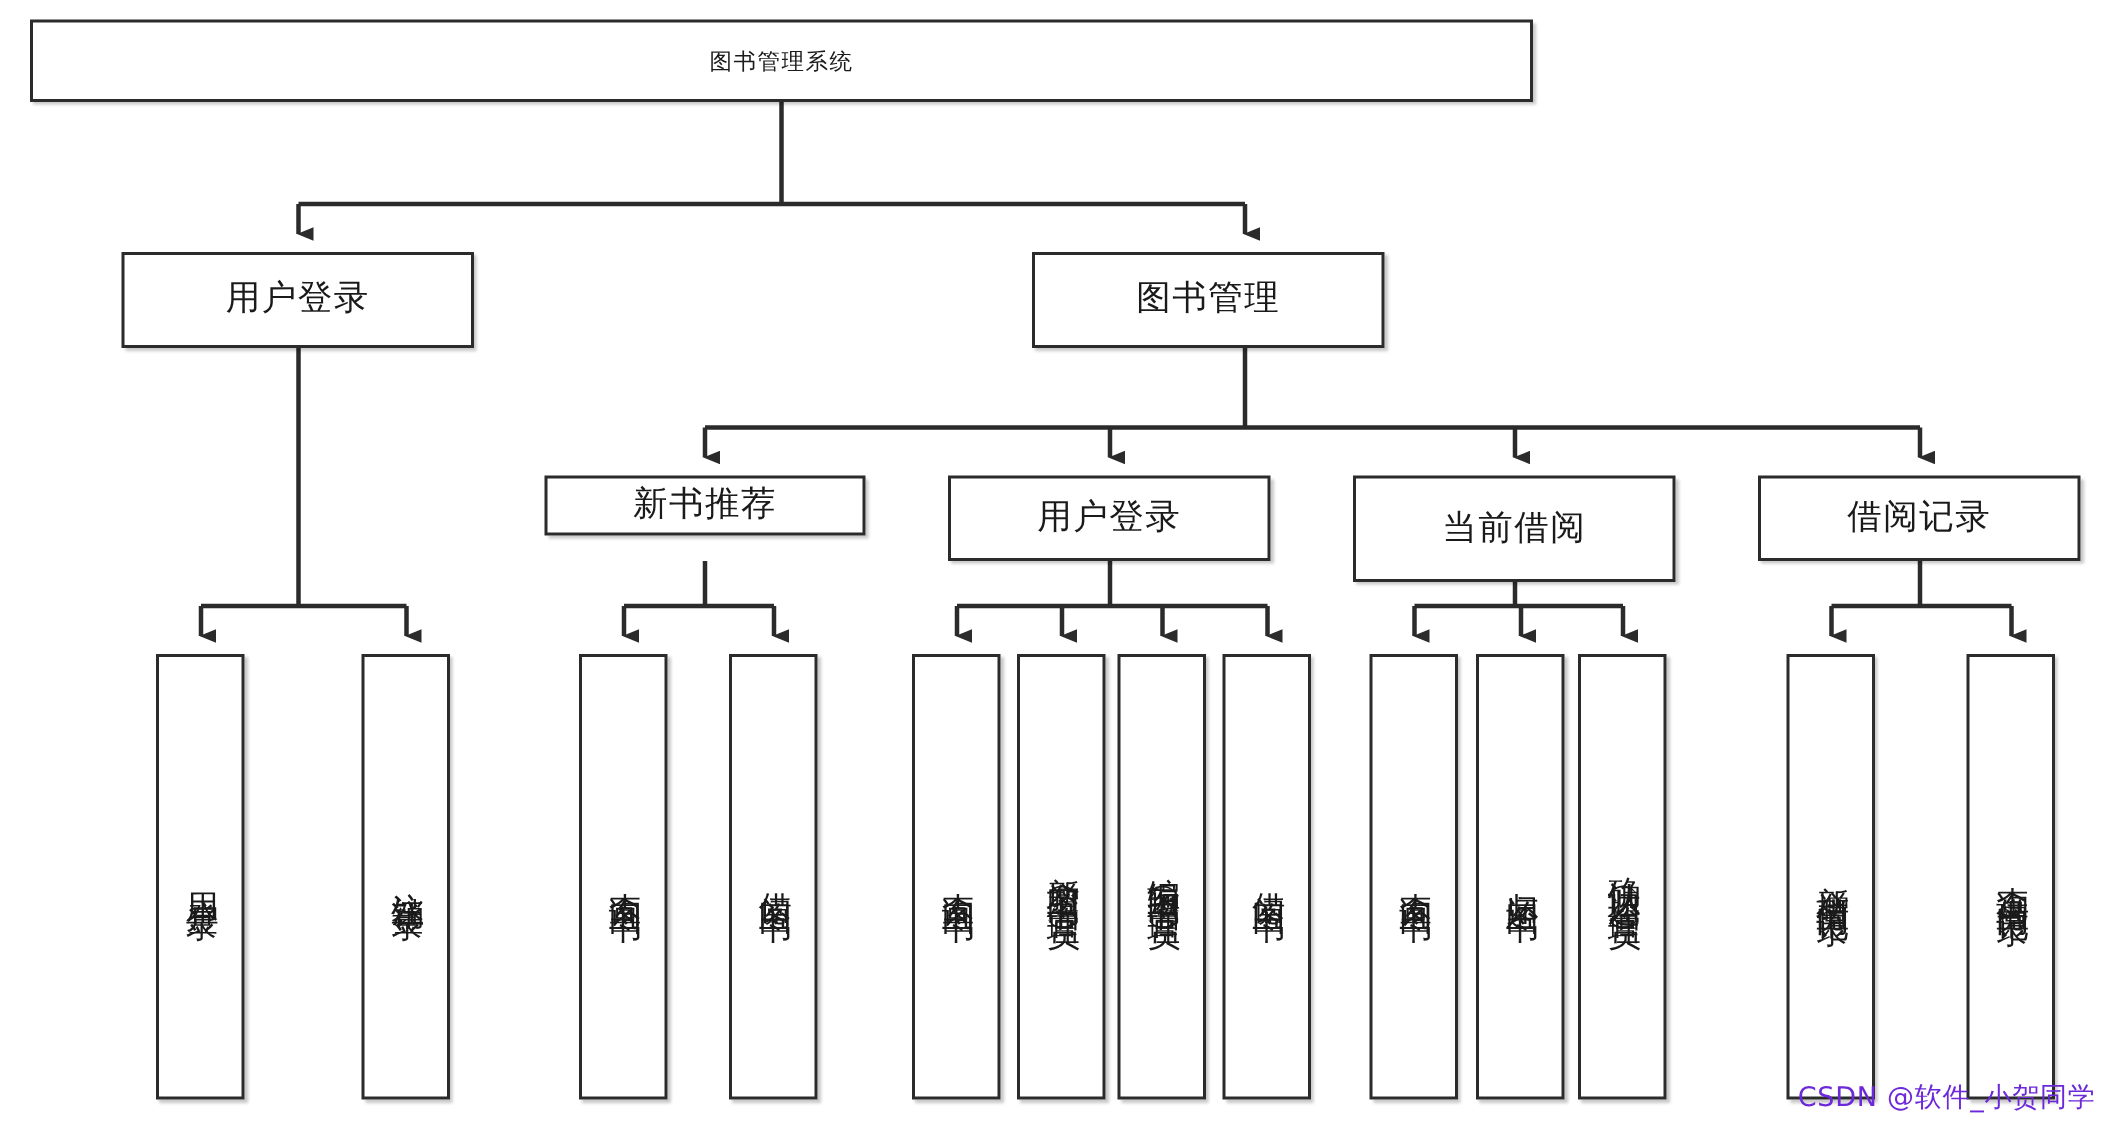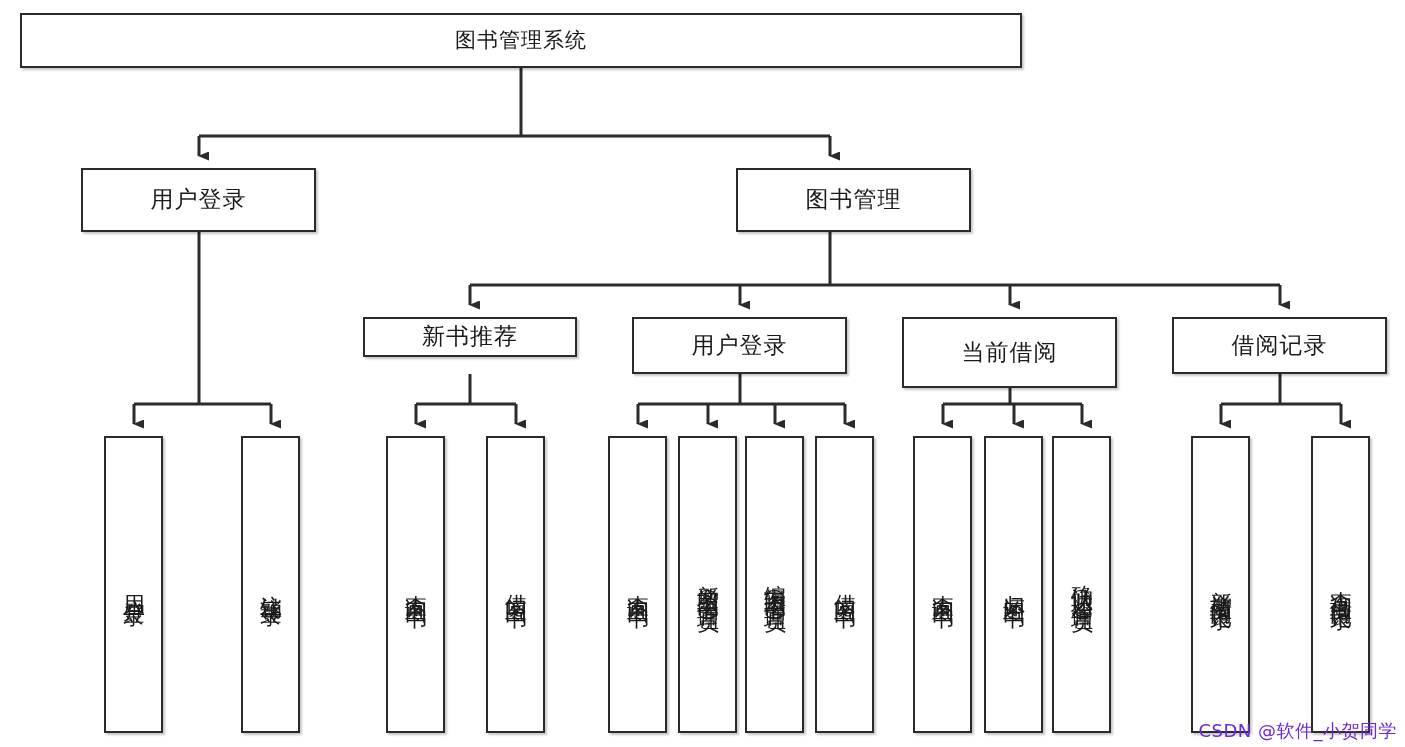--- a/index.html
+++ b/index.html
@@ -42,21 +42,21 @@
     display: block;
     text-align: center;
     letter-spacing: 1px;
     white-space: pre-line;
   }
   .node.horiz .node-label {
     font-size: 23px;
     line-height: 1.2;
   }
   .node.root .node-label {
-    font-size: 21px;
+    font-size: 15px;
   }
   
   .node.vert {
     align-items: center;
     justify-content: center;
   }
   .node.vert .node-label {
     writing-mode: vertical-rl;
     text-orientation: upright;
     font-size: 22px;
@@ -124,21 +124,21 @@
       </g>
   </svg>
 
   <div id="nodes-layer">
       <div class="node horiz root" style="left: 20px; top: 13px; width: 1002px; height: 55px;">
         <span class="node-label">图书管理系统</span>
       </div>
       <div class="node horiz" style="left: 81px; top: 168px; width: 235px; height: 64px;">
         <span class="node-label">用户登录</span>
       </div>
-      <div class="node horiz" style="left: 736px; top: 168px; width: 235px; height: 64px;">
+      <div class="node horiz" style="left: 688px; top: 168px; width: 235px; height: 64px;">
         <span class="node-label">图书管理</span>
       </div>
       <div class="node horiz" style="left: 363px; top: 317px; width: 214px; height: 40px;">
         <span class="node-label">新书推荐</span>
       </div>
       <div class="node horiz" style="left: 632px; top: 317px; width: 215px; height: 57px;">
         <span class="node-label">用户登录</span>
       </div>
       <div class="node horiz" style="left: 902px; top: 317px; width: 215px; height: 71px;">
         <span class="node-label">当前借阅</span>

